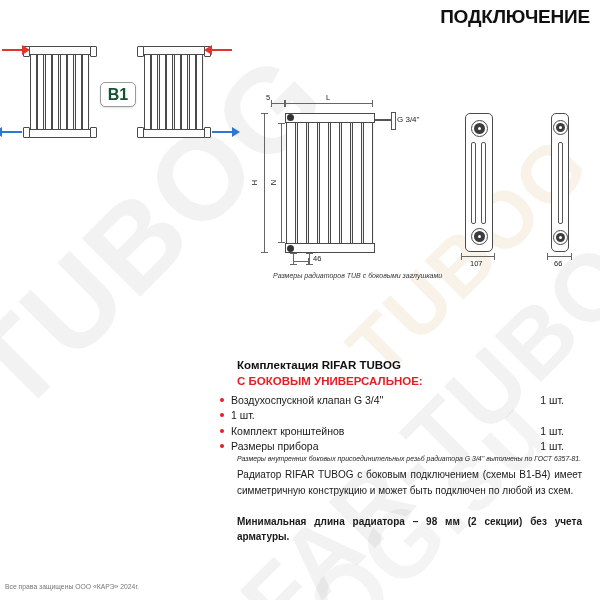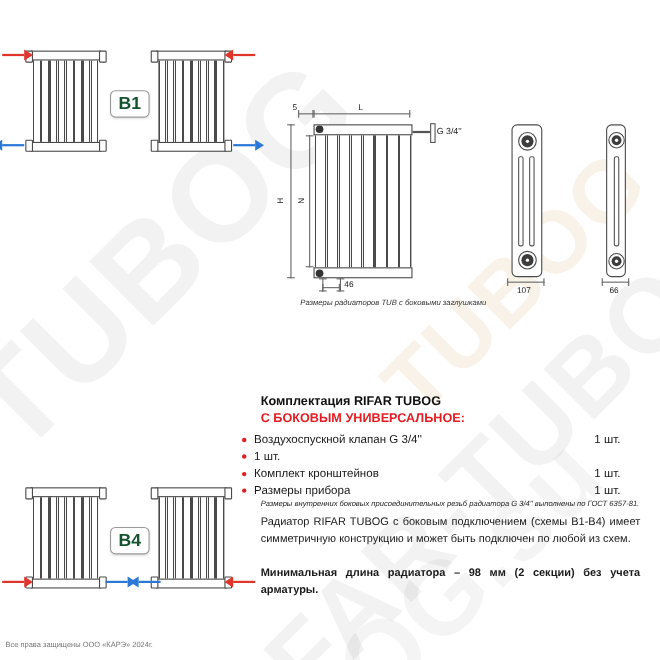--- a/index.html
+++ b/index.html
@@ -80,20 +80,21 @@
 
 <div class="page">
 
   <div class="wm wm1">TUBOG</div>
   <div class="wm wm2">RIFAR-TUBOG.su</div>
   <div class="wm wm3">RIFAR-TUBOG.su</div>
   <div class="wm wm4">RIFAR-TUBOG.su</div>
   <div class="wm wm5">TUBOG</div>
 
   <div class="title">
+    <div>ПОДКЛЮЧЕНИЕ</div>
   </div>
 
   <section class="scheme" style="top:46px">
     <div class="rad" style="left:28px">
       <div class="tubes"></div>
       <div class="bar top"></div>
       <div class="bar bottom"></div>
       <i class="cap tl"></i>
         <i class="cap tr"></i>
         <i class="cap bl"></i>
@@ -110,45 +111,20 @@
     </div>
     <div class="slabel">B1</div>
     <i class="arr red dir-right" style="left:2px;top:3px"></i>
     <i class="arr blue dir-left" style="left:2px;top:85px"></i>
     <i class="arr red dir-left" style="left:212px;top:3px"></i>
     <i class="arr blue dir-right" style="left:212px;top:85px"></i>
   </section>
 
 
 
-  <section class="scheme" style="top:443px">
-    <div class="rad" style="left:28px">
-      <div class="tubes"></div>
-      <div class="bar top"></div>
-      <div class="bar bottom"></div>
-      <i class="cap tl"></i>
-        <i class="cap tr"></i>
-        <i class="cap bl"></i>
-        <i class="cap br"></i>
-    </div>
-    <div class="rad" style="left:142px">
-      <div class="tubes"></div>
-      <div class="bar top"></div>
-      <div class="bar bottom"></div>
-      <i class="cap tl"></i>
-        <i class="cap tr"></i>
-        <i class="cap bl"></i>
-        <i class="cap br"></i>
-    </div>
-    <div class="slabel">B4</div>
-    <i class="arr red dir-right" style="left:2px;top:85px"></i>
-    <i class="arr blue dir-right" style="left:96px;top:85px"></i>
-    <i class="arr blue dir-left" style="left:126px;top:85px"></i>
-    <i class="arr red dir-left" style="left:212px;top:85px"></i>
-  </section>
 
   <div>
     <div class="bigrad">
       <div class="tubes"></div>
       <div class="bar top"></div>
       <div class="bar bottom"></div>
       <div class="plug" style="left:2px;top:1px"></div>
       <div class="plug" style="left:2px;bottom:1px"></div>
     </div>
 

